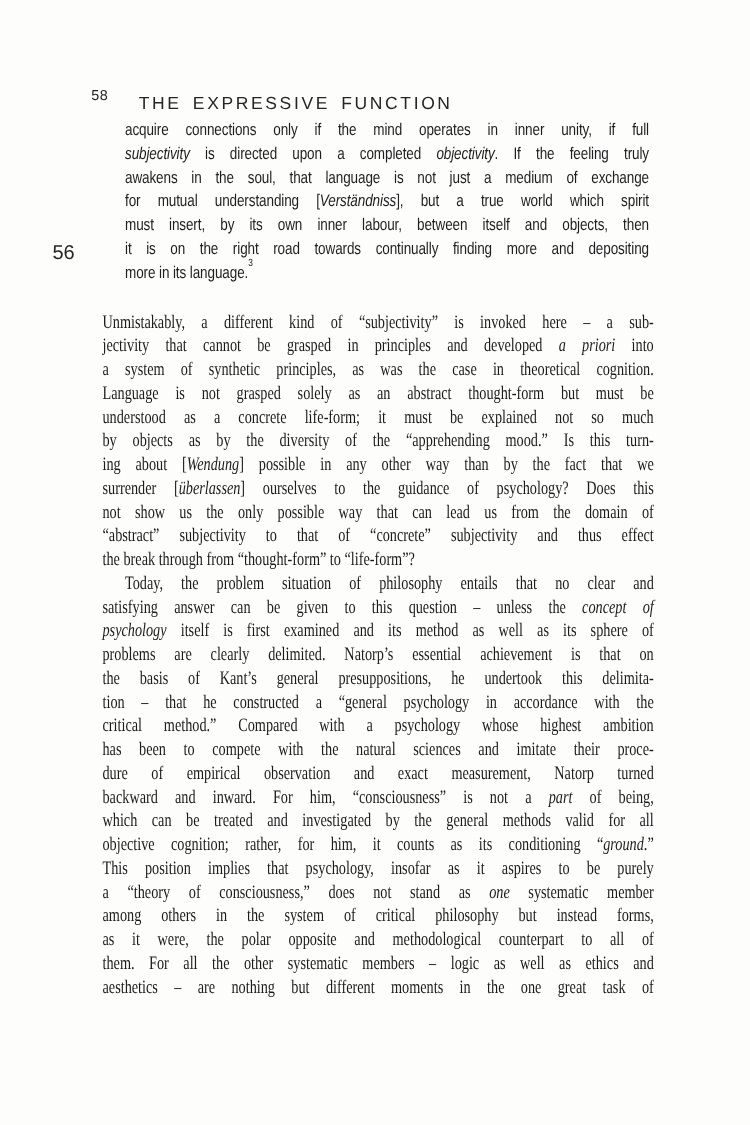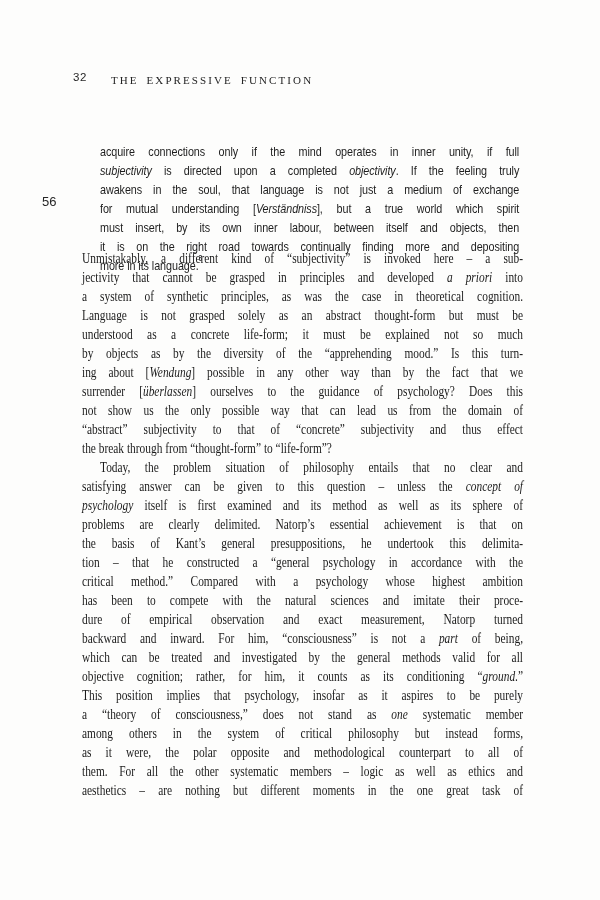--- a/index.html
+++ b/index.html
@@ -17,35 +17,35 @@
 
   
   .folio {
     position: absolute; left: 73px; top: 71px;
     font-family: "Liberation Sans", sans-serif;
     font-size: 11.5px; color: #262626;
     letter-spacing: 0.5px;
   }
   .running-head {
     position: absolute; left: 111px; top: 74px;
-    font-family: Liberation Serif, serif;
-    font-size: 11px; color: #242424;
+    font-family: Liberation Sans, sans-serif;
+    font-size: 14px; color: #242424;
     letter-spacing: 2.1px; word-spacing: 3px;
   }
 
   
   .margin-ref {
     position: absolute; left: 42px; top: 194px;
     font-family: "Liberation Sans", sans-serif;
-    font-size: 13px; color: #262626;
+    font-size: 16px; color: #262626;
   }
 
   
   .quote-wrap {
-    position: absolute; left: 100px; top: 94px; width: 419px; margin-top: 48px;
+    position: absolute; left: 100px; top: 94px; width: 419px;
   }
   .quote-inner {
     width: 524px;
     transform: scaleX(0.8);
     transform-origin: 0 0;
     font-family: "Liberation Sans", sans-serif;
     font-size: 13.5px; line-height: 19px;
     letter-spacing: -0.1px;
     color: #1e1e1e;
   }
@@ -72,21 +72,21 @@
     font-size: 0.62em;
     line-height: 0;
     position: relative; top: -0.45em;
   }
 </style>
 </head>
 <body>
 
 <div class="page">
 
-  <div class="folio">32</div>
+  <div class="folio">58</div>
 
   <div class="running-head">THE EXPRESSIVE FUNCTION</div>
 
   <div class="margin-ref">56</div>
 
   <div class="quote-wrap">
     <div class="quote-inner">
         <div class="tline"><span>acquire connections only if the mind operates in inner unity, if full</span></div>
         <div class="tline"><em>subjectivity</em><span> is directed upon a completed </span><em>objectivity</em><span>. If the feeling truly</span></div>
         <div class="tline"><span>awakens in the soul, that language is not just a medium of exchange</span></div>

